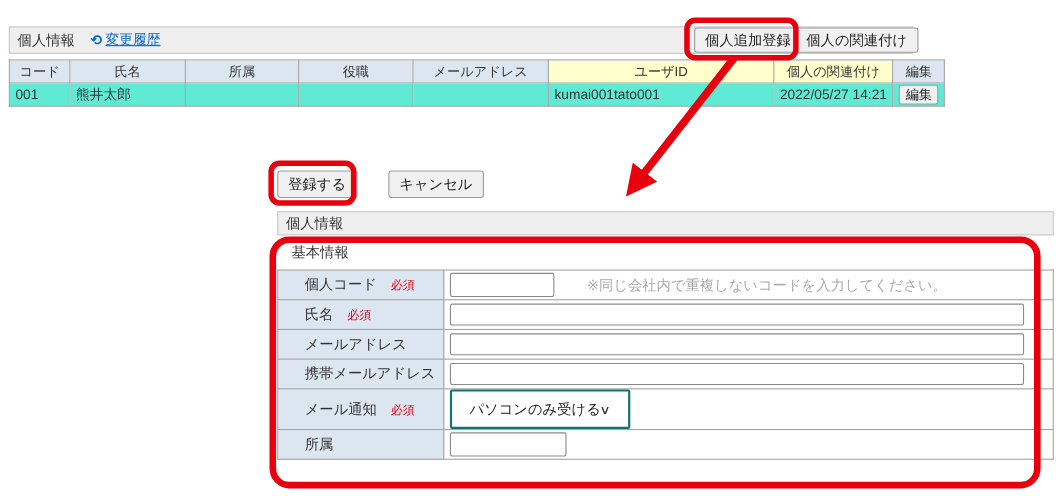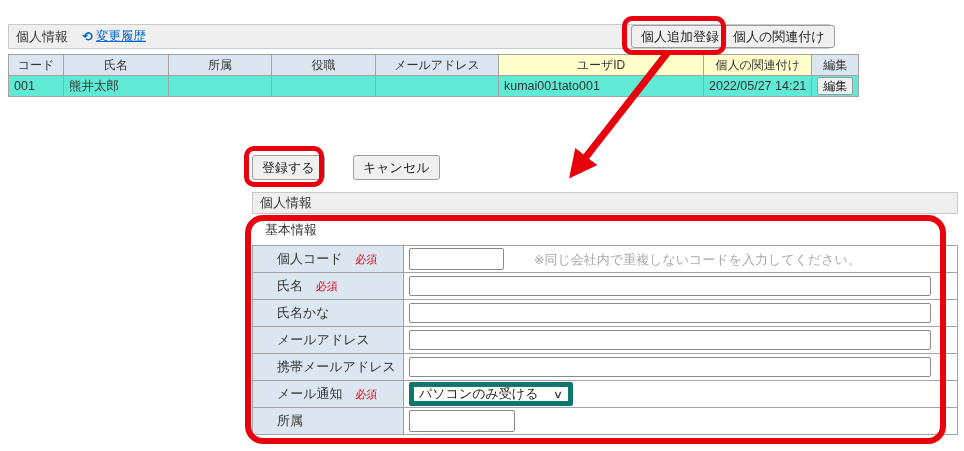--- a/index.html
+++ b/index.html
@@ -56,22 +56,22 @@
   .req { color:#e60012; font-size:11px; margin-left:9px; }
   input.txt {
     border:1px solid #8a8a8a; border-radius:2px; height:20px;
     font-family:inherit; font-size:13px; padding:0 4px; background:#fff;
   }
   input.txt.small { width:95px; height:22px; }
   input.txt.small2 { width:106px; height:22px; }
   input.txt.wide { width:522px; }
   .note { color:#a9a9a9; font-size:13px; margin-left:26px; }
   .fake-select {
-    display:inline-flex; align-items:center; justify-content:space-between;
-    width:164px; height:24px; background:#fff; border:5px solid #0f766e; border-radius:2px;
+    display:inline-flex; align-items:center; justify-content:center;
+    width:164px; height:36px; background:#fff; border:2px solid #0f766e; border-radius:2px;
     font-size:13px; color:#222; padding:0 6px 0 5px; cursor:pointer;
   }
   .fake-select .chev { font-size:11px; color:#333; transform:scaleX(1.3); }
 
   
   .hl { position:absolute; border:5px solid #e8000d; border-radius:10px; pointer-events:none; }
   #hl-add    { left:622px; top:16px;  width:104px; height:39px; }
   #hl-submit { left:244px; top:146px; width:80px;  height:41px; }
   #hl-basic  { left:245px; top:215px; width:701px; height:229px; border-width:6px; border-radius:18px; }
   #arrow-svg { position:absolute; left:0; top:0; width:964px; height:451px; pointer-events:none; }
@@ -148,24 +148,20 @@
       </td>
     </tr>
     <tr>
       <td class="lbl">
         <span>氏名</span>
         <span class="req">必須</span>
       </td>
       <td class="val"><input class="txt wide" type="text" style=""></td>
     </tr>
     <tr>
-      <td class="lbl"><span>氏名かな</span></td>
-      <td class="val"><input class="txt wide" type="text" style=""></td>
-    </tr>
-    <tr>
       <td class="lbl"><span>メールアドレス</span></td>
       <td class="val"><input class="txt wide" type="text" style=""></td>
     </tr>
     <tr>
       <td class="lbl"><span>携帯メールアドレス</span></td>
       <td class="val"><input class="txt wide" type="text" style=""></td>
     </tr>
     <tr>
       <td class="lbl">
         <span>メール通知</span>

